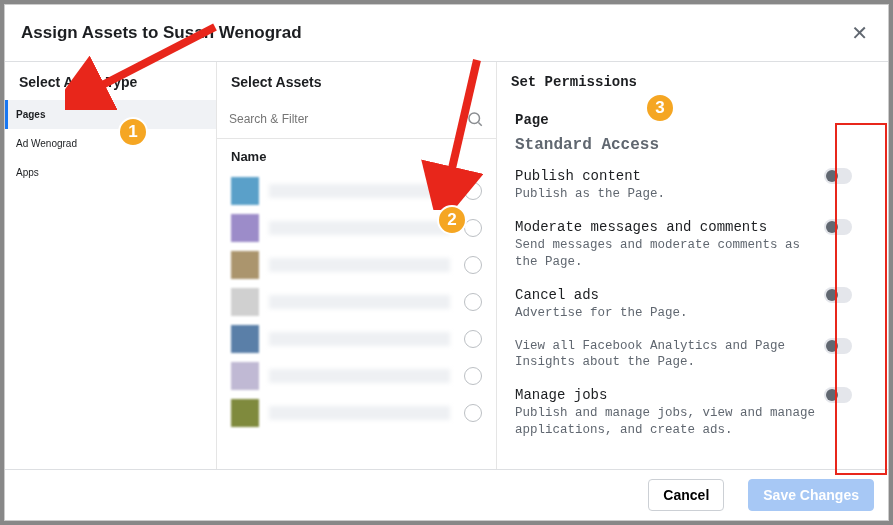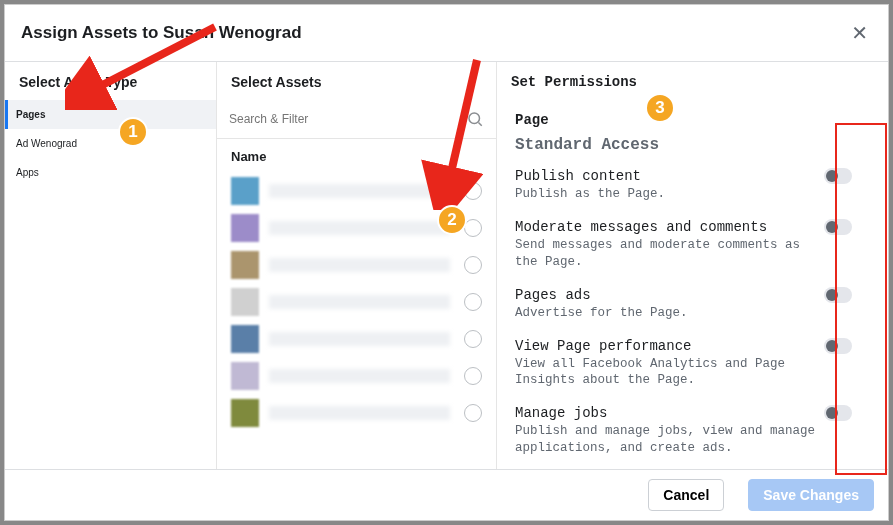--- a/index.html
+++ b/index.html
@@ -127,28 +127,27 @@
         </div>
         <div class="perm-wrap">
           <div class="perm">
             <div class="perm-title">Moderate messages and comments</div>
             <div class="perm-desc">Send messages and moderate comments as the Page.</div>
           </div>
           <div class="toggle" style="top:6px"></div>
         </div>
         <div class="perm-wrap">
           <div class="perm">
-            <div class="perm-title">Pages ads</div>
+            <div class="perm-title">Cancel ads</div>
             <div class="perm-desc">Advertise for the Page.</div>
           </div>
           <div class="toggle" style="top:6px"></div>
         </div>
         <div class="perm-wrap">
           <div class="perm">
-            <div class="perm-title">View Page performance</div>
             <div class="perm-desc">View all Facebook Analytics and Page Insights about the Page.</div>
           </div>
           <div class="toggle" style="top:6px"></div>
         </div>
         <div class="perm-wrap">
           <div class="perm">
             <div class="perm-title">Manage jobs</div>
             <div class="perm-desc">Publish and manage jobs, view and manage applications, and create ads.</div>
           </div>
           <div class="toggle" style="top:6px"></div>

